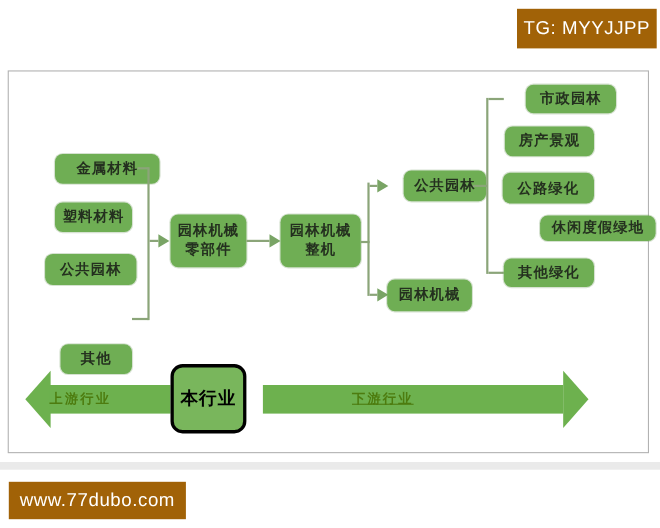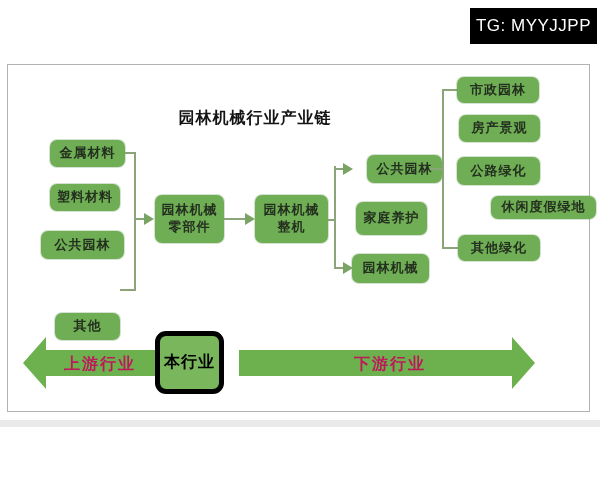--- a/index.html
+++ b/index.html
@@ -6,21 +6,21 @@
   .page {
     position: relative;
     width: 600px;
     height: 480px;
     background: #ffffff;
     font-family: "Liberation Sans", sans-serif;
     overflow: hidden;
   }
   .badge {
     position: absolute;
-    background: #000000;
+    background: #a16207;
     color: #ffffff;
     display: flex;
     align-items: center;
     justify-content: center;
     font-size: 17px;
     letter-spacing: 0.5px;
   }
   .tg-badge { right: 3px; top: 8px; width: 127px; height: 36px; }
   .site-badge { left: 8px; top: 438px; width: 161px; height: 34px; }
   .frame {
@@ -80,55 +80,54 @@
   }
   .arrow-head-right {
     position: absolute;
     width: 0; height: 0;
     border-top: 26px solid transparent;
     border-bottom: 26px solid transparent;
     border-left: 23px solid #6db14e;
   }
   .flow-label {
     position: absolute;
-    text-align: center;
-    font-size: 16px;
+    text-align: left;
+    font-size: 12px;
     font-weight: bold;
-    color: #be185d;
+    color: #4d7c0f;
     letter-spacing: 2px;
   }
   .current-box {
     position: absolute;
     left: 155px; top: 331px;
     width: 69px; height: 63px;
     background: #79b65c;
-    border: 5px solid #000000;
+    border: 3px solid #000000;
     border-radius: 11px;
     box-sizing: border-box;
     display: flex;
     align-items: center;
     justify-content: center;
     font-size: 16px;
     font-weight: bold;
     color: #000000;
     letter-spacing: 1px;
   }
 </style>
 </head>
 <body>
 
 <div class="page">
 
   <div class="badge tg-badge">TG: MYYJJPP</div>
 
   <div class="frame"></div>
 
-  <div class="diagram-title">园林机械行业产业链</div>
 
-  <div class="gbox" style="left:50px; top:140px; width:75px; height:27px;">金属材料</div>
+  <div class="gbox" style="left:50px; top:140px; width:95px; height:27px;">金属材料</div>
   <div class="gbox" style="left:50px; top:184px; width:70px; height:27px;">塑料材料</div>
   <div class="gbox" style="left:41px; top:231px; width:83px; height:28px;">公共园林</div>
   <div class="gbox" style="left:55px; top:277px; width:65px; height:27px;margin-top:36px;">其他</div>
 
   <div class="cline" style="left:125px; top:152px; width:10px; height:2px;"></div>
   <div class="cline" style="left:120px; top:289px; width:15px; height:2px;"></div>
   <div class="cline" style="left:134px; top:152px; width:2px; height:139px;"></div>
   <div class="cline" style="left:136px; top:218px; width:8px; height:2px;"></div>
   <div class="ahead" style="left:144px; top:213px;"></div>
 
@@ -146,39 +145,39 @@
   </div>
 
   <div class="cline" style="left:328px; top:219px; width:8px; height:2px;"></div>
   <div class="cline" style="left:334px; top:166px; width:2px; height:103px;"></div>
   <div class="cline" style="left:336px; top:168px; width:7px; height:2px;"></div>
   <div class="ahead" style="left:343px; top:163px;"></div>
   <div class="cline" style="left:336px; top:267px; width:7px; height:2px;"></div>
   <div class="ahead" style="left:343px; top:262px;"></div>
 
   <div class="gbox" style="left:355px; top:155px; width:75px; height:28px;margin-left:12px;">公共园林</div>
-  <div class="gbox" style="left:356px; top:202px; width:71px; height:33px;">家庭养护</div>
   <div class="gbox" style="left:352px; top:254px; width:77px; height:29px;">园林机械</div>
 
   <div class="cline" style="left:430px; top:168px; width:13px; height:2px;"></div>
   <div class="cline" style="left:442px; top:89px; width:2px; height:160px;"></div>
   <div class="cline" style="left:444px; top:89px; width:14px; height:2px;"></div>
   <div class="cline" style="left:444px; top:247px; width:14px; height:2px;"></div>
 
-  <div class="gbox" style="left:457px; top:77px; width:82px; height:26px;">市政园林</div>
+  <div class="gbox" style="left:478px; top:77px; width:82px; height:26px;">市政园林</div>
   <div class="gbox" style="left:459px; top:115px; width:81px; height:27px;">房产景观</div>
   <div class="gbox" style="left:457px; top:157px; width:83px; height:28px;text-align:right;">公路绿化</div>
   <div class="gbox" style="left:491px; top:196px; width:105px; height:23px;">休闲度假绿地</div>
   <div class="gbox" style="left:458px; top:235px; width:82px; height:26px;">其他绿化</div>
 
   <div class="arrow-head-left" style="left:23px; top:337px;"></div>
   <div class="arrow-body" style="left:45px; top:350px; width:110px; height:26px;"></div>
   <div class="flow-label" style="left:45px; top:354px; width:110px;">上游行业</div>
 
   <div class="current-box">本行业</div>
 
   <div class="arrow-body" style="left:239px; top:350px; width:273px; height:26px;"></div>
   <div class="arrow-head-right" style="left:512px; top:337px;"></div>
-  <div class="flow-label" style="left:330px; top:354px; width:120px;">下游行业</div>
+  <div class="flow-label" style="left:320px; top:354px; width:120px;text-decoration:underline;">下游行业</div>
 
   <div class="gray-strip"></div>
+  <div class="badge site-badge">www.77dubo.com</div>
 
 </div>
 
 </body></html>

